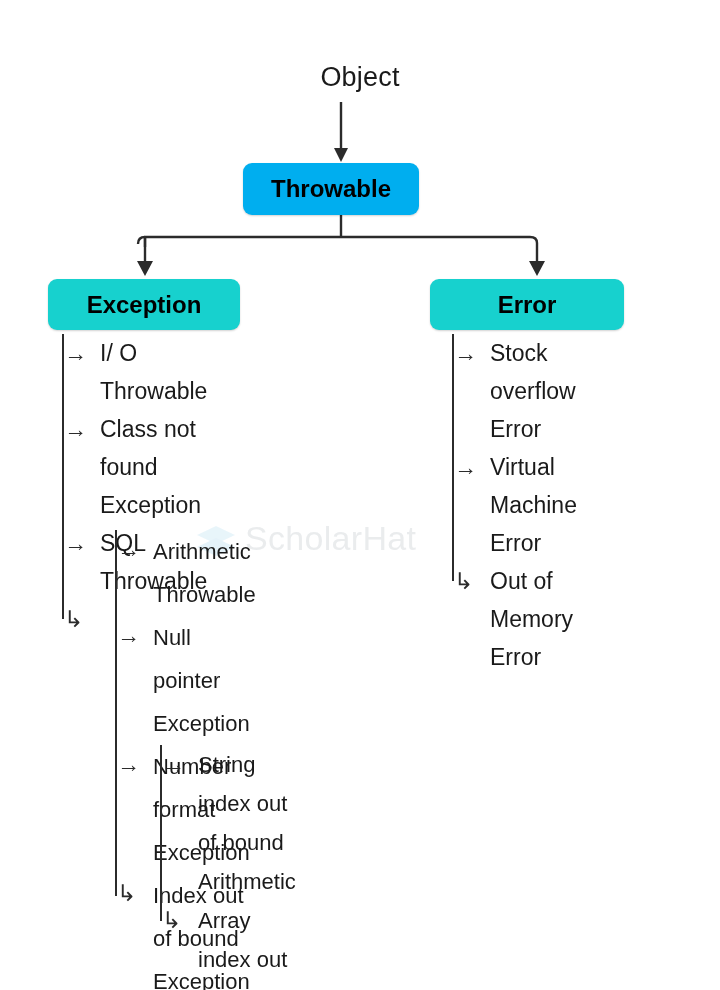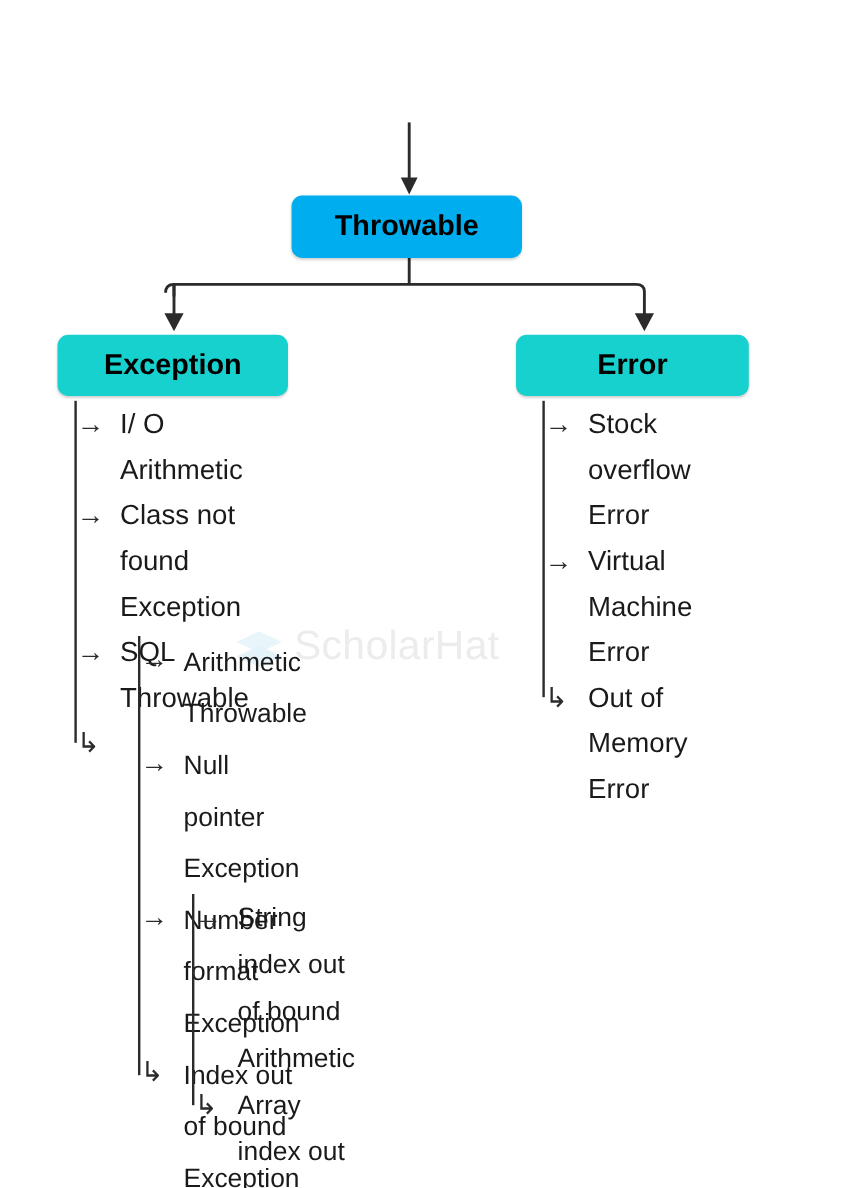--- a/index.html
+++ b/index.html
@@ -38,21 +38,21 @@
     display: flex;
     align-items: center;
     justify-content: center;
     font-weight: bold;
     color: #000000;
     box-shadow: 0 1px 2px rgba(0,0,0,0.18);
   }
   .node-throwable {
     left: 243px;
     top: 163px;
-    width: 192px;
+    width: 176px;
     height: 52px;
     background: #00AEEF;
     font-size: 24px;
   }
   .node-exception {
     left: 48px;
     top: 279px;
     width: 192px;
     height: 51px;
     background: #17D1CE;
@@ -159,37 +159,38 @@
       <path d="M138,244 Q138,237 145,237"></path>
     </g>
 
     <g fill="#2b2b2b">
       <polygon points="341,162 334,148 348,148"></polygon>
       <polygon points="145,276 137,261 153,261"></polygon>
       <polygon points="537,276 529,261 545,261"></polygon>
     </g>
   </svg>
 
+  <div class="root-label">Object</div>
 
   <div class="node node-throwable">
     <span>Throwable</span>
   </div>
 
   <div class="node node-exception">
     <span>Exception</span>
   </div>
 
   <div class="node node-error">
     <span>Error</span>
   </div>
 
   <div class="branch lvl2" id="branch-exception" style="left:62px; top:334px;">
     <div class="branch-rail" id="rail-exception" style="height: 285px;"></div>
     <div class="branch-items" id="items-exception">
-        <div class="branch-item"><span class="arrow-glyph">→</span><span>I/ O Arithmetic</span></div>
+        <div class="branch-item"><span class="arrow-glyph">→</span><span>I/ O Throwable</span></div>
         <div class="branch-item"><span class="arrow-glyph">→</span><span>Class not found
 Exception</span></div>
         <div class="branch-item"><span class="arrow-glyph">→</span><span>SQL Throwable</span></div>
         <div class="branch-item"><span class="arrow-glyph">↳</span></div>
       </div>
   </div>
 
   <div class="branch lvl2" id="branch-error" style="left:452px; top:334px;">
     <div class="branch-rail" id="rail-error" style="height: 247px;"></div>
     <div class="branch-items" id="items-error">

